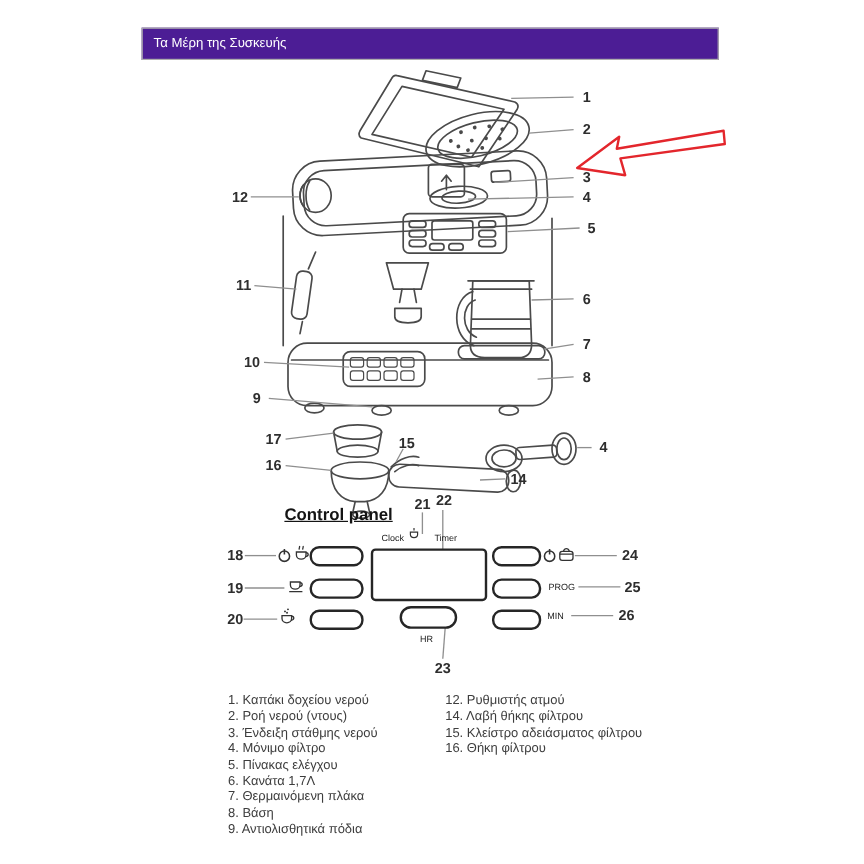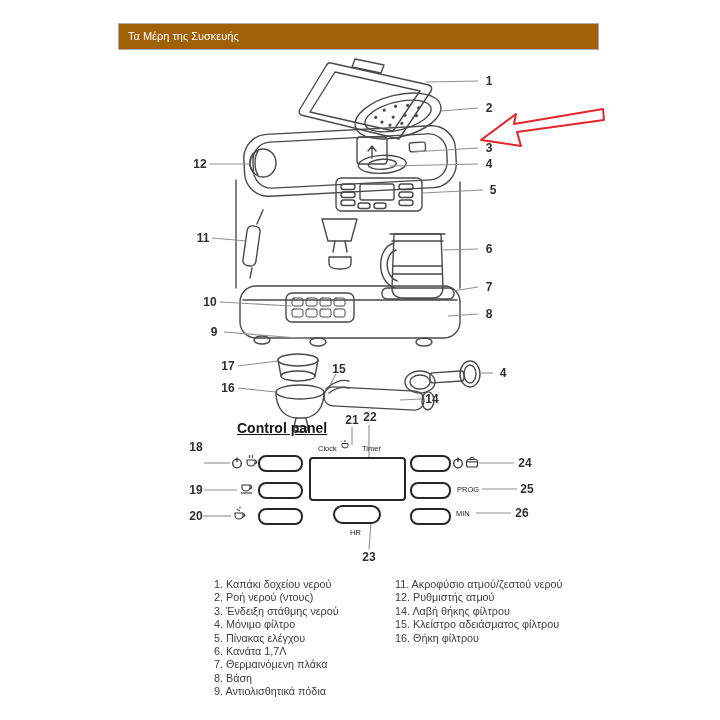--- a/index.html
+++ b/index.html
@@ -1,35 +1,35 @@
 <!DOCTYPE html>
 <html><head>
 <meta charset="utf-8">
 <style>
   html,body{margin:0;padding:0;background:#fff;}
   .canvas{position:relative;width:720px;height:720px;background:#ffffff;
           font-family:"Liberation Sans",sans-serif;overflow:hidden;}
   .hdr{position:absolute;left:118px;top:23px;width:481px;height:27px;
-       background:#a16207;border:1px solid #adadad;box-sizing:border-box;
+       background:#4c1d95;border:1px solid #adadad;box-sizing:border-box;
        color:#fff;font-size:11px;line-height:25px;padding-left:9px;}
   svg.art{position:absolute;left:0;top:0;}
   .num{position:absolute;transform:translate(-50%,-50%);font-size:12px;
        font-weight:600;color:#2e2e2e;white-space:nowrap;}
   .cp-title{position:absolute;left:237px;top:420px;font-size:14px;font-weight:bold;
             text-decoration:underline;color:#141414;}
   .btn{position:absolute;border:2.5px solid #262626;border-radius:8px;
        background:#fff;box-sizing:border-box;}
   .pill{border-radius:11px;}
   .disp{position:absolute;left:309px;top:457px;width:97px;height:44px;
         border:2.5px solid #262626;border-radius:4px;background:#fff;box-sizing:border-box;}
   .cp-label{position:absolute;font-size:7.5px;font-weight:normal;color:#222;white-space:nowrap;}
   .icon{position:absolute;}
   .icon svg{display:block;}
   .list-col{position:absolute;top:578px;font-size:10.8px;color:#3d3d3d;
-            line-height:13.4px;white-space:nowrap;margin-left:24px;}
+            line-height:13.4px;white-space:nowrap;}
 </style>
 </head>
 <body>
 
 <div class="canvas">
 
   <div class="hdr">
     <span>Τα Μέρη της Συσκευής</span>
   </div>
 
@@ -223,21 +223,21 @@
   <div class="num" style="left:489px;top:314px">8</div>
   <div class="num" style="left:214px;top:332px">9</div>
   <div class="num" style="left:210px;top:302px">10</div>
   <div class="num" style="left:203px;top:238px">11</div>
   <div class="num" style="left:200px;top:164px">12</div>
   <div class="num" style="left:503px;top:373px">4</div>
   <div class="num" style="left:432px;top:399px">14</div>
   <div class="num" style="left:339px;top:369px">15</div>
   <div class="num" style="left:228px;top:388px">16</div>
   <div class="num" style="left:228px;top:366px">17</div>
-  <div class="num" style="left:196px;top:447px">18</div>
+  <div class="num" style="left:196px;top:463px">18</div>
   <div class="num" style="left:196px;top:490px">19</div>
   <div class="num" style="left:196px;top:516px">20</div>
   <div class="num" style="left:352px;top:420px">21</div>
   <div class="num" style="left:370px;top:417px">22</div>
   <div class="num" style="left:369px;top:557px">23</div>
   <div class="num" style="left:525px;top:463px">24</div>
   <div class="num" style="left:527px;top:489px">25</div>
   <div class="num" style="left:522px;top:513px">26</div>
 
   <div class="cp-title">Control panel</div>
@@ -316,20 +316,19 @@
     <div>2. Ροή νερού (ντους)</div>
     <div>3. Ένδειξη στάθμης νερού</div>
     <div>4. Μόνιμο φίλτρο</div>
     <div>5. Πίνακας ελέγχου</div>
     <div>6. Κανάτα 1,7Λ</div>
     <div>7. Θερμαινόμενη πλάκα</div>
     <div>8. Βάση</div>
     <div>9. Αντιολισθητικά πόδια</div>
   </div>
   <div class="list-col" style="left:371px">
-    <div>11. Ακροφύσιο ατμού/ζεστού νερού</div>
     <div>12. Ρυθμιστής ατμού</div>
     <div>14. Λαβή θήκης φίλτρου</div>
     <div>15. Κλείστρο αδειάσματος φίλτρου</div>
     <div>16. Θήκη φίλτρου</div>
   </div>
 
 </div>
 
 </body></html>

